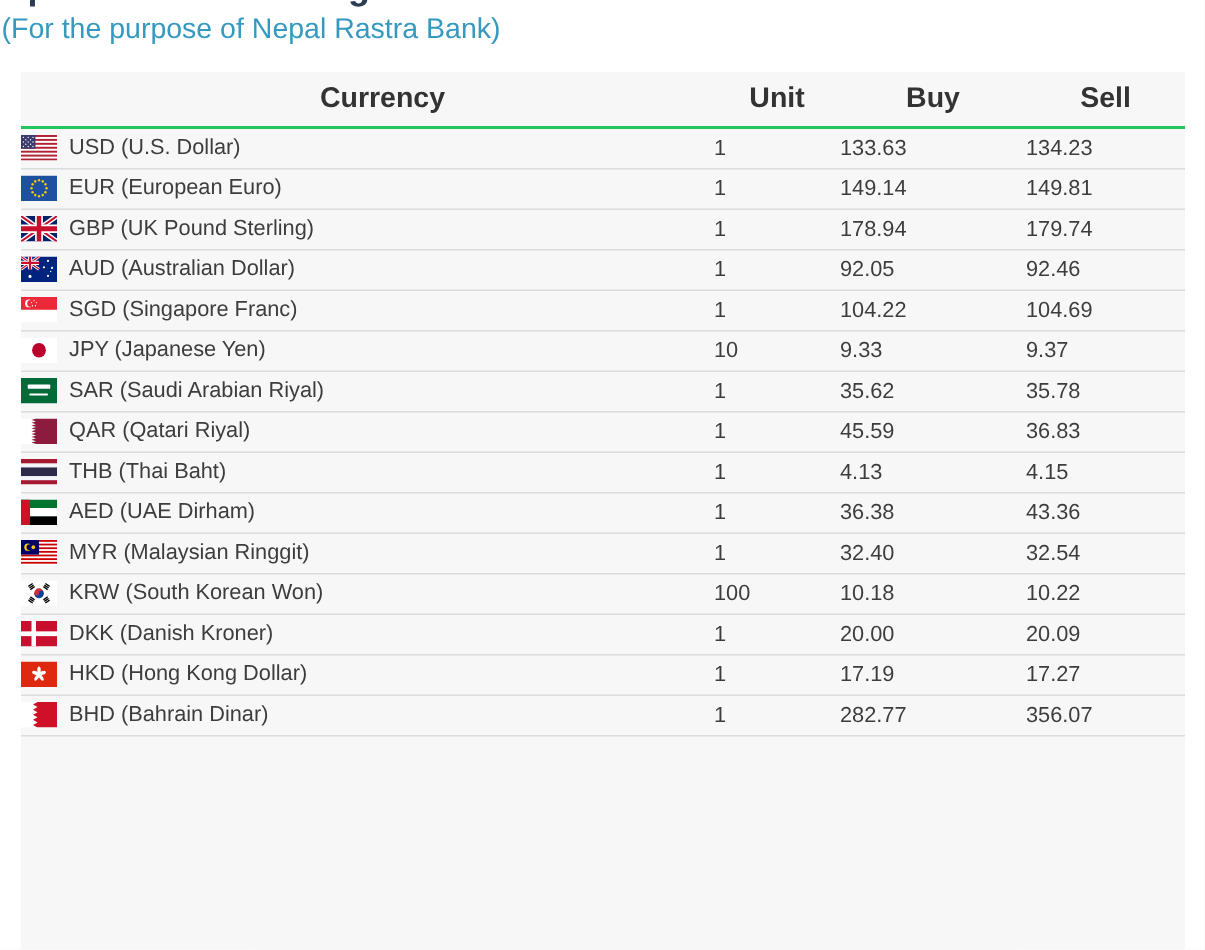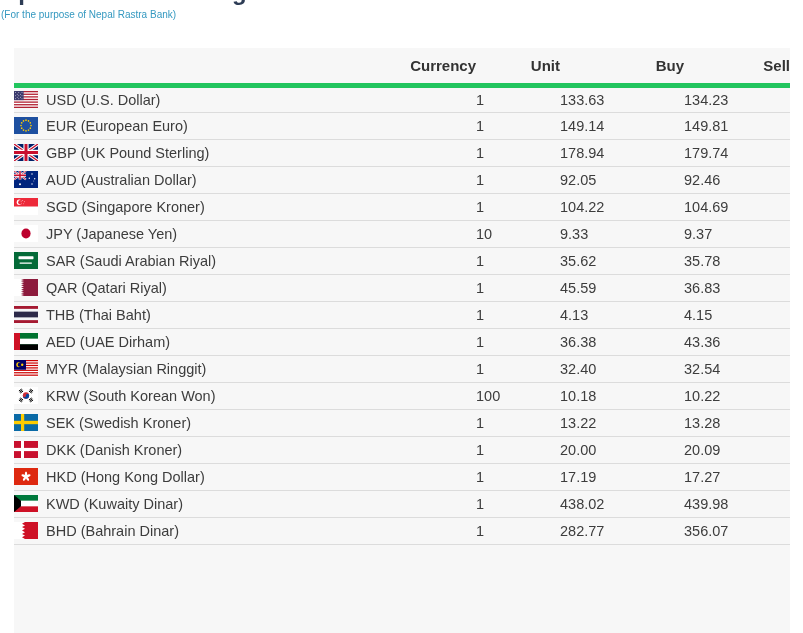--- a/index.html
+++ b/index.html
@@ -18,21 +18,21 @@
     line-height: 26px;
     font-weight: 700;
     color: #2d3c55;
     letter-spacing: -0.3px;
     white-space: nowrap;
   }
   .page-subtitle {
     position: absolute;
     top: 9px;
     left: 1px;
-    font-size: 10px;
+    font-size: 19px;
     color: #3599c0;
   }
   .table-wrap {
     position: absolute;
     left: 14px;
     top: 48px;
     width: 776px;
     height: 585px;
     background: #f7f7f7;
   }
@@ -42,26 +42,26 @@
     table-layout: fixed;
     font-size: 14.5px;
     color: #3d3d3d;
   }
   col.c-currency { width: 462px; }
   col.c-unit     { width: 84px; }
   col.c-buy      { width: 124px; }
   col.c-sell     { width: 106px; }
   .rates-table th {
     height: 37px;
-    text-align: right;
+    text-align: center;
     vertical-align: middle;
-    font-size: 15px;
+    font-size: 19px;
     font-weight: 700;
     color: #333333;
-    border-bottom: 5px solid #22c55e;
+    border-bottom: 2px solid #22c55e;
     padding: 0;
   }
   .rates-table th.h-currency { padding-left: 20px; }
   .rates-table td {
     height: 27px;
     vertical-align: middle;
     border-bottom: 1px solid #dcdcdc;
     padding: 0;
     white-space: nowrap;
   }
@@ -201,21 +201,21 @@
                 <rect width="24" height="8" fill="#ed2939"></rect>
                 <circle cx="5.2" cy="4" r="2.5" fill="#fff"></circle>
                 <circle cx="6.3" cy="4" r="2.1" fill="#ed2939"></circle>
                 <g fill="#fff">
                   <circle cx="8.7" cy="2.3" r=".42"></circle>
                   <circle cx="10.3" cy="3.5" r=".42"></circle>
                   <circle cx="9.7" cy="5.5" r=".42"></circle>
                   <circle cx="7.7" cy="5.5" r=".42"></circle>
                   <circle cx="7.1" cy="3.5" r=".42"></circle>
                 </g>
-              </svg></span><span class="c-label">SGD (Singapore Kroner)</span>
+              </svg></span><span class="c-label">SGD (Singapore Franc)</span>
     </td>
     <td>1</td>
     <td>104.22</td>
     <td>104.69</td>
   </tr>
         <tr>
     <td class="cell-currency">
       <span class="flag"><svg viewBox="0 0 24 16" preserveAspectRatio="none">
                 <rect width="24" height="16" fill="#fff"></rect>
                 <circle cx="12" cy="8" r="4.6" fill="#bc002d"></circle>
@@ -320,32 +320,20 @@
                 </g>
               </svg></span><span class="c-label">KRW (South Korean Won)</span>
     </td>
     <td>100</td>
     <td>10.18</td>
     <td>10.22</td>
   </tr>
         <tr>
     <td class="cell-currency">
       <span class="flag"><svg viewBox="0 0 24 16" preserveAspectRatio="none">
-                <rect width="24" height="16" fill="#0a6aa6"></rect>
-                <rect x="7" width="3.2" height="16" fill="#fecc00"></rect>
-                <rect y="6.4" width="24" height="3.2" fill="#fecc00"></rect>
-              </svg></span><span class="c-label">SEK (Swedish Kroner)</span>
-    </td>
-    <td>1</td>
-    <td>13.22</td>
-    <td>13.28</td>
-  </tr>
-        <tr>
-    <td class="cell-currency">
-      <span class="flag"><svg viewBox="0 0 24 16" preserveAspectRatio="none">
                 <rect width="24" height="16" fill="#c8102e"></rect>
                 <rect x="7" width="3" height="16" fill="#fff"></rect>
                 <rect y="6.5" width="24" height="3" fill="#fff"></rect>
               </svg></span><span class="c-label">DKK (Danish Kroner)</span>
     </td>
     <td>1</td>
     <td>20.00</td>
     <td>20.09</td>
   </tr>
         <tr>
@@ -362,33 +350,20 @@
               </svg></span><span class="c-label">HKD (Hong Kong Dollar)</span>
     </td>
     <td>1</td>
     <td>17.19</td>
     <td>17.27</td>
   </tr>
         <tr>
     <td class="cell-currency">
       <span class="flag"><svg viewBox="0 0 24 16" preserveAspectRatio="none">
                 <rect width="24" height="16" fill="#fff"></rect>
-                <rect width="24" height="5.33" fill="#007a3d"></rect>
-                <rect y="10.67" width="24" height="5.33" fill="#ce1126"></rect>
-                <path d="M0 0 7 5.33V10.67L0 16Z" fill="#000"></path>
-              </svg></span><span class="c-label">KWD (Kuwaity Dinar)</span>
-    </td>
-    <td>1</td>
-    <td>438.02</td>
-    <td>439.98</td>
-  </tr>
-        <tr>
-    <td class="cell-currency">
-      <span class="flag"><svg viewBox="0 0 24 16" preserveAspectRatio="none">
-                <rect width="24" height="16" fill="#fff"></rect>
                 <path d="M24 0H11L8 1.6 11 3.2 8 4.8 11 6.4 8 8 11 9.6 8 11.2 11 12.8 8 14.4 11 16H24Z" fill="#ce1126"></path>
               </svg></span><span class="c-label">BHD (Bahrain Dinar)</span>
     </td>
     <td>1</td>
     <td>282.77</td>
     <td>356.07</td>
   </tr>
       </tbody>
   </table>
 </div>

